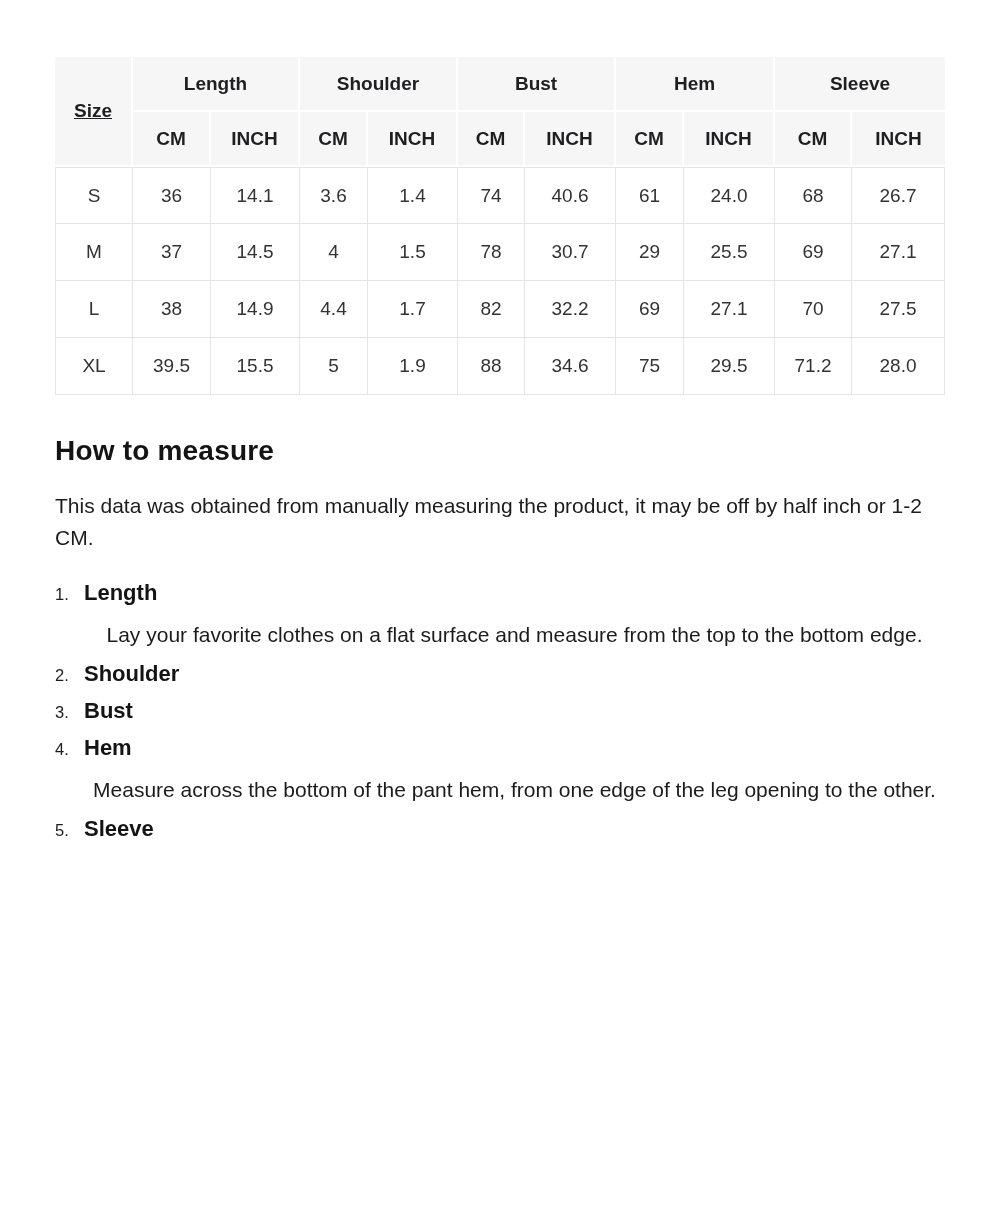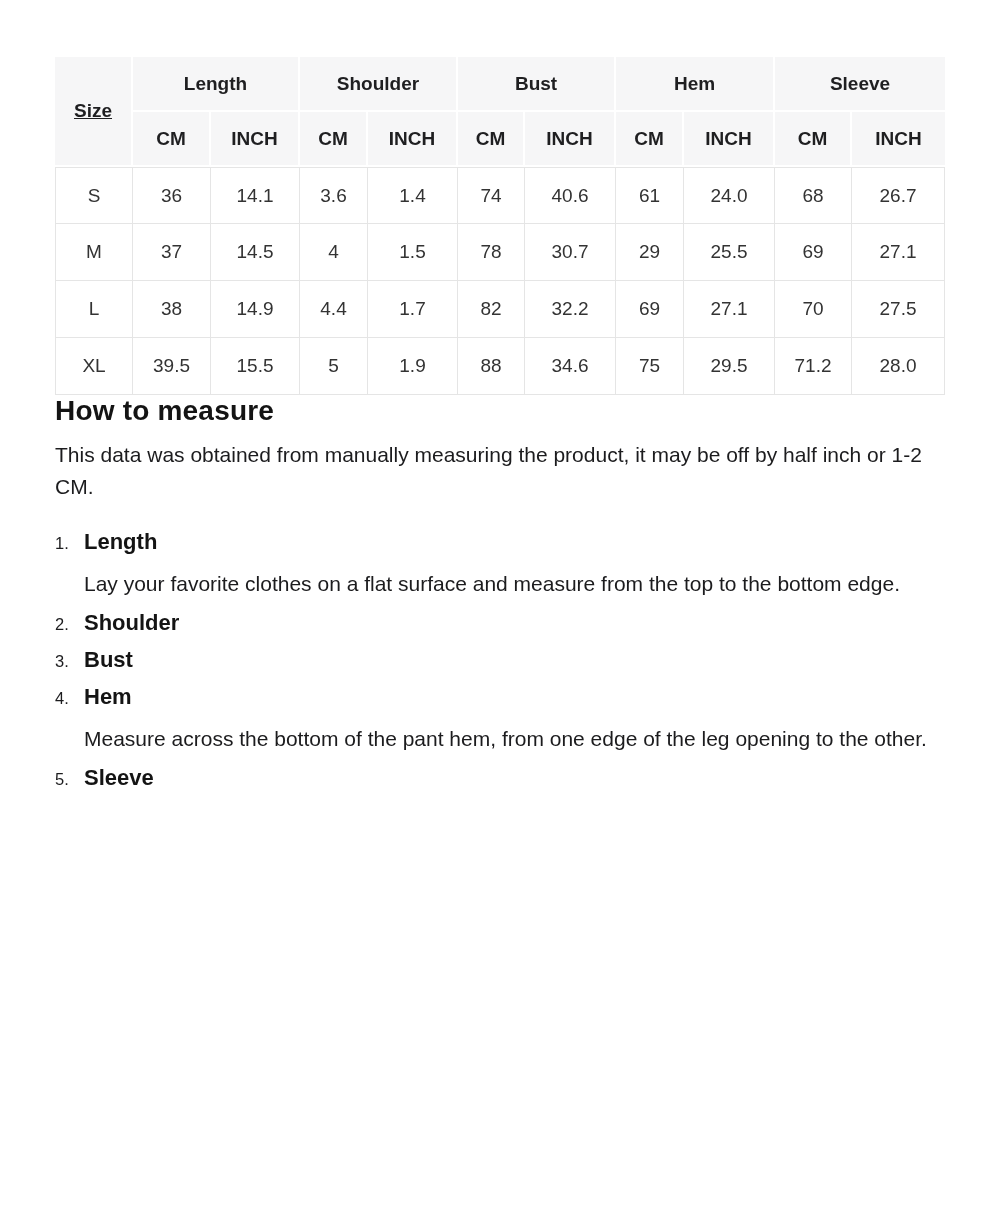--- a/index.html
+++ b/index.html
@@ -42,28 +42,29 @@
     border-right: 1px solid #e5e5e5;
     border-bottom: 1px solid #e5e5e5;
   }
   .size-table tbody tr td:first-child,
   .size-table tbody tr th:first-child { border-left: 1px solid #e5e5e5; }
   .size-table tbody tr:first-child td,
   .size-table tbody tr:first-child th { border-top: 1px solid #e5e5e5; }
 
   
   h2.htm-title {
+    margin-top: 40px;
     font-size: 28px;
     line-height: 32px;
     font-weight: bold;
     color: #141414;
     letter-spacing: 0.2px;
   }
   p.htm-intro {
-    margin-top: 12px;
+    margin-top: 23px;
     font-size: 21px;
     line-height: 32px;
     color: #1c1c1e;
   }
   ol.measure-list {
     list-style: none;
     margin-top: 26px;
   }
   .measure-item { display: flex; margin-bottom: 10px; }
   .measure-item .num {
@@ -79,20 +80,21 @@
     font-size: 22px;
     line-height: 26px;
     font-weight: bold;
     color: #141414;
   }
   .measure-item .desc {
     margin-top: 13px;
     font-size: 21px;
     line-height: 32px;
     color: #1c1c1e;
+    text-align: center;
   }
 </style>
 </head>
 <body>
 
 <div class="page">
 
   <table class="size-table">
     <colgroup>
       <col style="width:78px">

